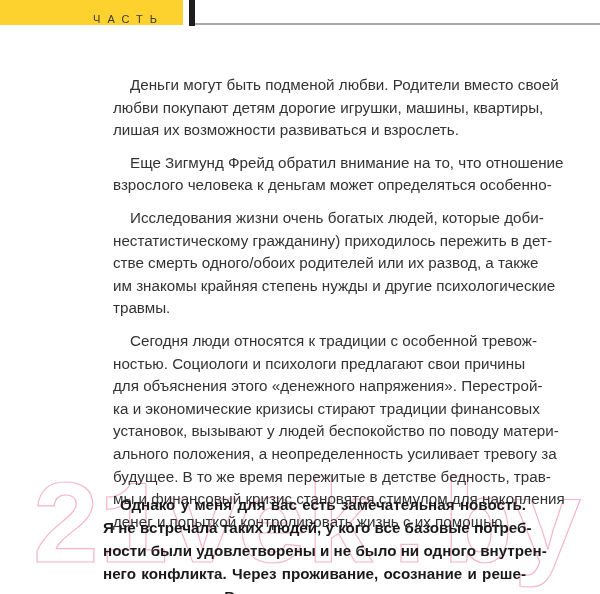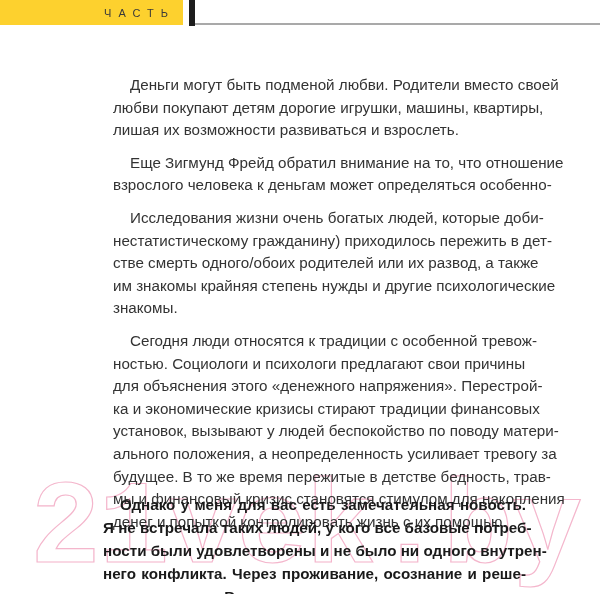--- a/index.html
+++ b/index.html
@@ -20,24 +20,24 @@
       width: 600px;
       height: 28px;
     }
     .header-yellow {
       position: absolute;
       left: 0; top: 0;
       width: 183px;
       height: 25px;
       background: #fdd12e;
       display: flex;
-      align-items: center;
+      align-items: flex-end;
       justify-content: flex-end;
       box-sizing: border-box;
-      padding-right: 8px;
+      padding-right: 19px;
     }
     .header-label {
       font-size: 11px;
       letter-spacing: 7px;
       color: #3a3a3a;
       font-family: "Liberation Sans", sans-serif;
     }
     .header-black {
       position: absolute;
       left: 189px; top: 0;
@@ -141,21 +141,21 @@
   </p>
   <p class="para" style="text-indent:0">
     <span class="line first">Еще Зигмунд Фрейд обратил внимание на то, что отношение</span>
     <span class="line">взрослого человека к деньгам может определяться особенно-</span>
   </p>
   <p class="para" style="text-indent:0">
     <span class="line first">Исследования жизни очень богатых людей, которые доби-</span>
     <span class="line">нестатистическому гражданину) приходилось пережить в дет-</span>
     <span class="line">стве смерть одного/обоих родителей или их развод, а также</span>
     <span class="line">им знакомы крайняя степень нужды и другие психологические</span>
-    <span class="line last">знакомы.</span>
+    <span class="line last">травмы.</span>
   </p>
   <p class="para" style="text-indent:0">
     <span class="line first">Сегодня люди относятся к традиции с особенной тревож-</span>
     <span class="line">ностью. Социологи и психологи предлагают свои причины</span>
     <span class="line">для объяснения этого «денежного напряжения». Перестрой-</span>
     <span class="line">ка и экономические кризисы стирают традиции финансовых</span>
     <span class="line">установок, вызывают у людей беспокойство по поводу матери-</span>
     <span class="line">ального положения, а неопределенность усиливает тревогу за</span>
     <span class="line">будущее. В то же время пережитые в детстве бедность, трав-</span>
     <span class="line">мы и финансовый кризис становятся стимулом для накопления</span>

